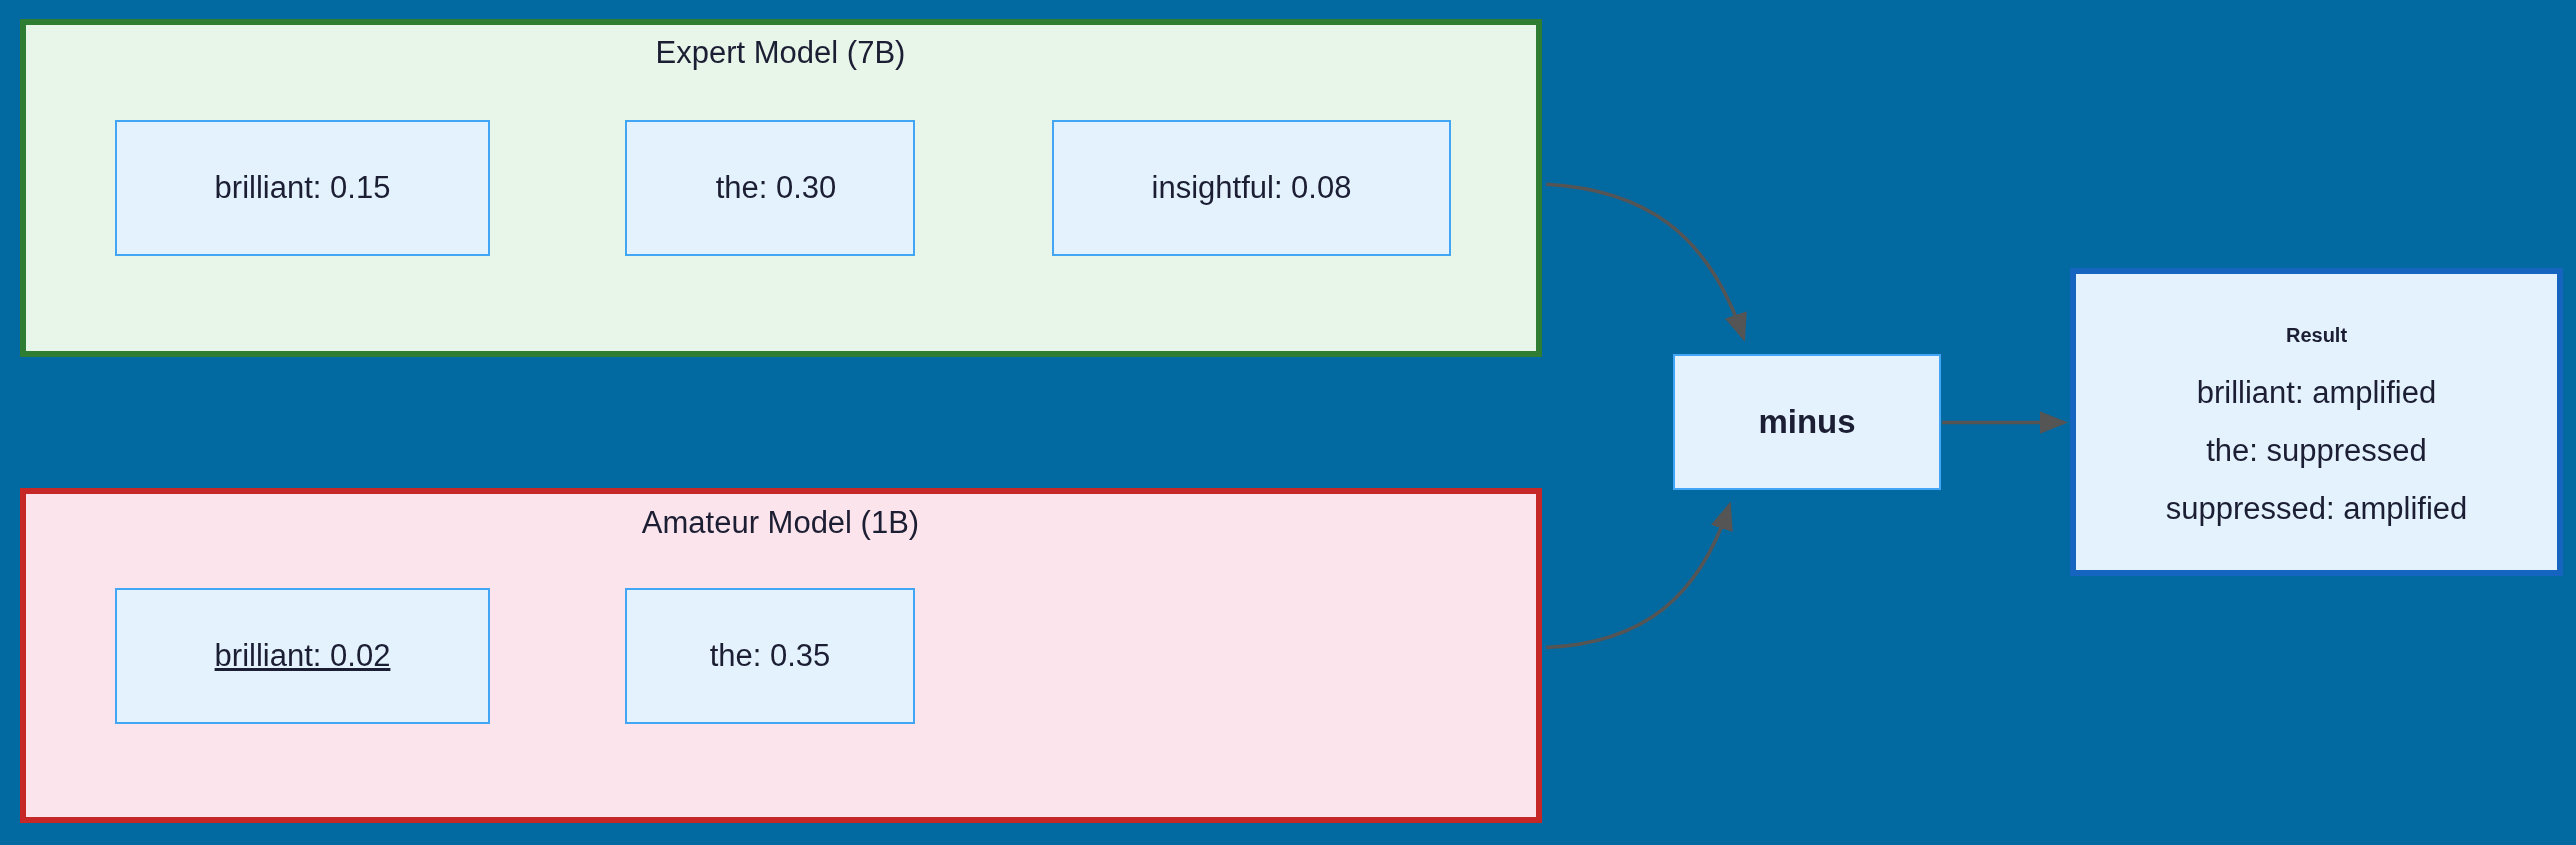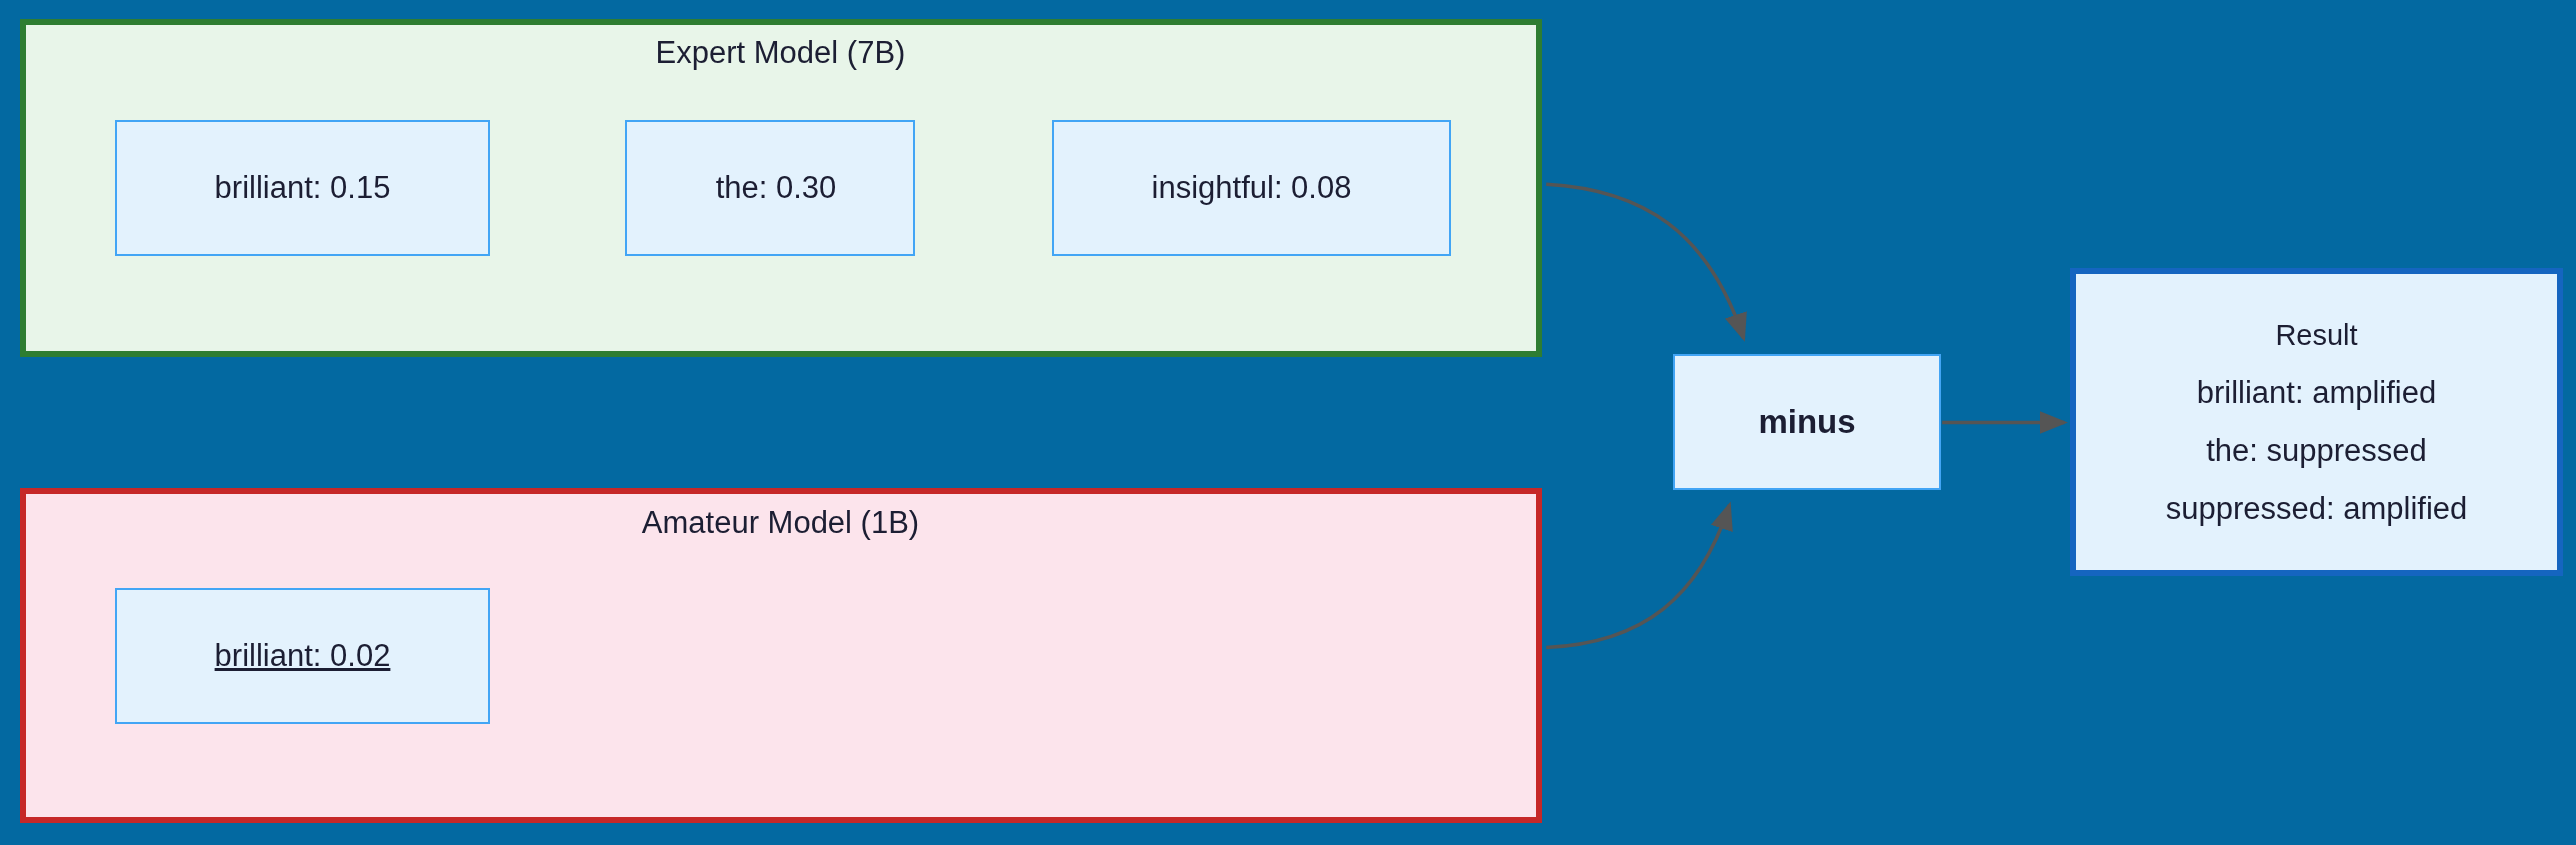--- a/index.html
+++ b/index.html
@@ -76,21 +76,21 @@
     border: 6.2px solid #1565c0;
     display: flex;
     flex-direction: column;
     align-items: center;
     justify-content: center;
     font-size: 31px;
     line-height: 58px;
     color: #1c1e33;
     text-align: center;
   }
-  .result-title { font-weight: normal; font-size: 29px; }
+  .result-title { font-weight: bold; font-size: 20px; }
   .edges {
     position: absolute;
     left: 0; top: 0;
     width: 2576px; height: 845px;
     pointer-events: none;
   }
 </style>
 </head>
 <body>
 
@@ -102,20 +102,21 @@
 
   <div class="group group-amateur">
     <div class="group-title">Amateur Model (1B)</div>
   </div>
 
   <div class="token tok-e1">brilliant: 0.15</div>
   <div class="token tok-e2">the: 0.30</div>
   <div class="token tok-e3">insightful: 0.08</div>
 
   <div class="token tok-a1">brilliant: 0.02</div>
+  <div class="token tok-a2">the: 0.35</div>
 
   <svg class="edges" viewBox="0 0 2907 954" xmlns="http://www.w3.org/2000/svg">
     <defs>
       <marker id="arrowhead" markerUnits="userSpaceOnUse" markerWidth="32" markerHeight="26" refX="28" refY="13" orient="auto">
         <path d="M0,0 L32,13 L0,26 Z" fill="#555555"></path>
       </marker>
     </defs>
     <path d="M 1745 208 C 1855 214, 1928 262, 1968 382" fill="none" stroke="#555555" stroke-width="4" marker-end="url(#arrowhead)"></path>
     <path d="M 1745 731 C 1855 726, 1918 674, 1952 570" fill="none" stroke="#555555" stroke-width="4" marker-end="url(#arrowhead)"></path>
     <path d="M 2192 477 L 2330 477" fill="none" stroke="#555555" stroke-width="4" marker-end="url(#arrowhead)"></path>

